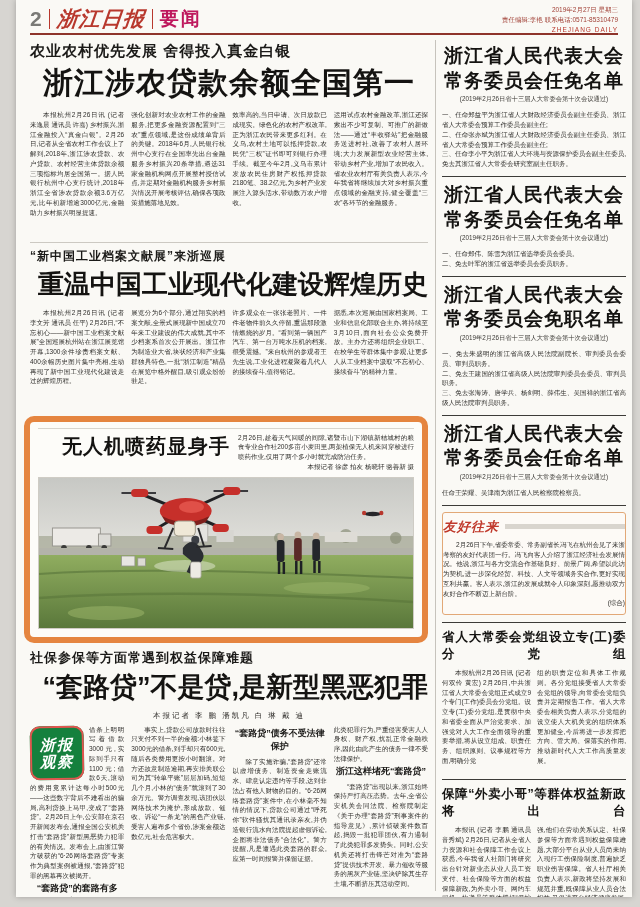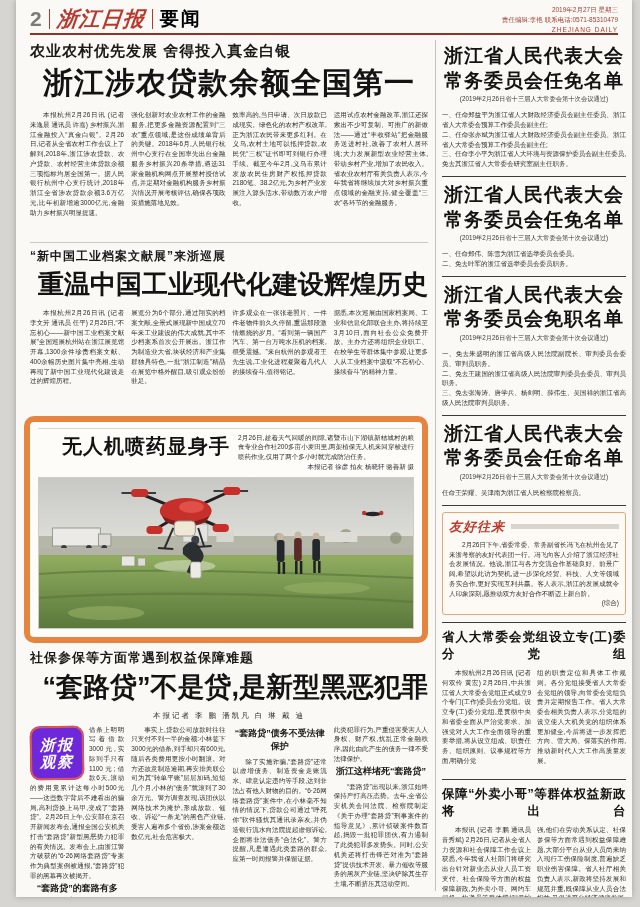--- a/index.html
+++ b/index.html
@@ -10,21 +10,21 @@
   .sheet{
     position:absolute;left:16px;right:8px;top:0;bottom:10px;background:#faf9f5;
     box-shadow:0 0 6px rgba(0,0,0,.25);overflow:hidden;
   }
   
   .hdr{position:absolute;left:14px;right:14px;top:5px;height:28px;}
   .hdr-left{position:absolute;left:0;top:0;display:flex;align-items:center;gap:7px;}
   .pageno{font-size:21px;font-weight:bold;color:#7a7a76;}
   .vbar{width:1px;height:20px;background:#b8382d;}
   .masthead{font-size:21px;font-weight:900;color:#b8382d;font-style:italic;transform:skewX(-6deg);letter-spacing:1px;}
-  .sectionname{font-size:19px;font-weight:900;color:#000000;letter-spacing:2px;}
+  .sectionname{font-size:19px;font-weight:900;color:#be185d;letter-spacing:2px;}
   .hdr-right{position:absolute;right:0;top:0;text-align:right;color:#a14036;font-size:6.5px;line-height:1.5;}
   .hdr-right .en{color:#b8382d;letter-spacing:1px;}
   .hdr-rule{position:absolute;left:14px;right:14px;top:33px;height:2px;background:#8e342b;}
   
   .mainCol{position:absolute;left:14px;top:40px;width:398px;}
   .vdivider{position:absolute;left:419px;top:40px;bottom:6px;width:1px;background:#c6c3bc;}
   .rightCol{position:absolute;left:426px;top:40px;width:184px;}
   
   .kicker{font-size:15px;font-weight:800;color:#1b1a18;letter-spacing:1px;margin:2px 0 2px;}
   .kicker.sm{font-size:12px;}
@@ -44,30 +44,30 @@
   }
   .hl-top-rule{border:0;border-top:1px solid #d8d5cf;margin:1px 0 4px;}
   .hl-head-row{display:flex;align-items:flex-start;gap:8px;margin-left:24px;}
   .hl-headline{font-size:20px;font-weight:900;color:#141311;white-space:nowrap;letter-spacing:1px;}
   .hl-caption{flex:1;font-size:6.5px;line-height:1.45;text-align:justify;color:#302f2c;}
   .hl-credit{text-align:right;color:#302f2c;margin-top:1px;}
   .photo{position:relative;height:150px;margin-top:5px;border:1px solid #cfccc5;overflow:hidden;background:#dcdbd6;}
   .photo svg{display:block;width:100%;height:100%;}
   
   .obs-logo{
-    float:left;width:54px;height:54px;background:#6d28d9;border-radius:10px;margin:1px 5px 3px 0;
+    float:left;width:54px;height:54px;background:#15803d;border-radius:10px;margin:1px 5px 3px 0;
     display:flex;flex-direction:column;align-items:center;justify-content:center;
     color:#fff;font-weight:900;font-style:italic;font-size:15px;line-height:1.15;letter-spacing:2px;
     transform:rotate(-1deg);box-shadow:inset 0 0 0 2px #e0564f;
   }
   .subhead{font-size:9px;font-weight:800;text-align:center;color:#1b1a18;margin:1px 0 4px;}
   
   .rtitle{font-size:19px;font-weight:900;text-align:center;color:#141311;line-height:1.3;letter-spacing:1px;margin:4px 0 2px;}
   .rsub{font-size:6.3px;text-align:center;color:#3a3834;margin:2px 0 6px;}
-  .friend{border:1px solid #e2a877;background:#fdfaf6;border-radius:3px;padding:5px 6px 6px;margin:2px 0 2px;}
+  .friend{border:1px solid #e2a877;background:#fdfaf6;border-radius:3px;padding:5px 0 6px;margin:2px 0 2px;}
   .friend-titlerow{display:flex;align-items:center;gap:6px;margin-bottom:4px;}
   .friend-title{font-size:13px;font-weight:900;font-style:italic;color:#c0392b;letter-spacing:1px;white-space:nowrap;}
   .friend-bar{flex:1;height:5px;background:#d9d5ce;}
   .friend-sign{text-align:right;}
   .rhead{font-size:12.5px;font-weight:900;color:#141311;text-align:justify;text-align-last:justify;margin:3px 0 5px;letter-spacing:.5px;}
 </style>
 </head>
 <body>
 
 <div class="sheet">

